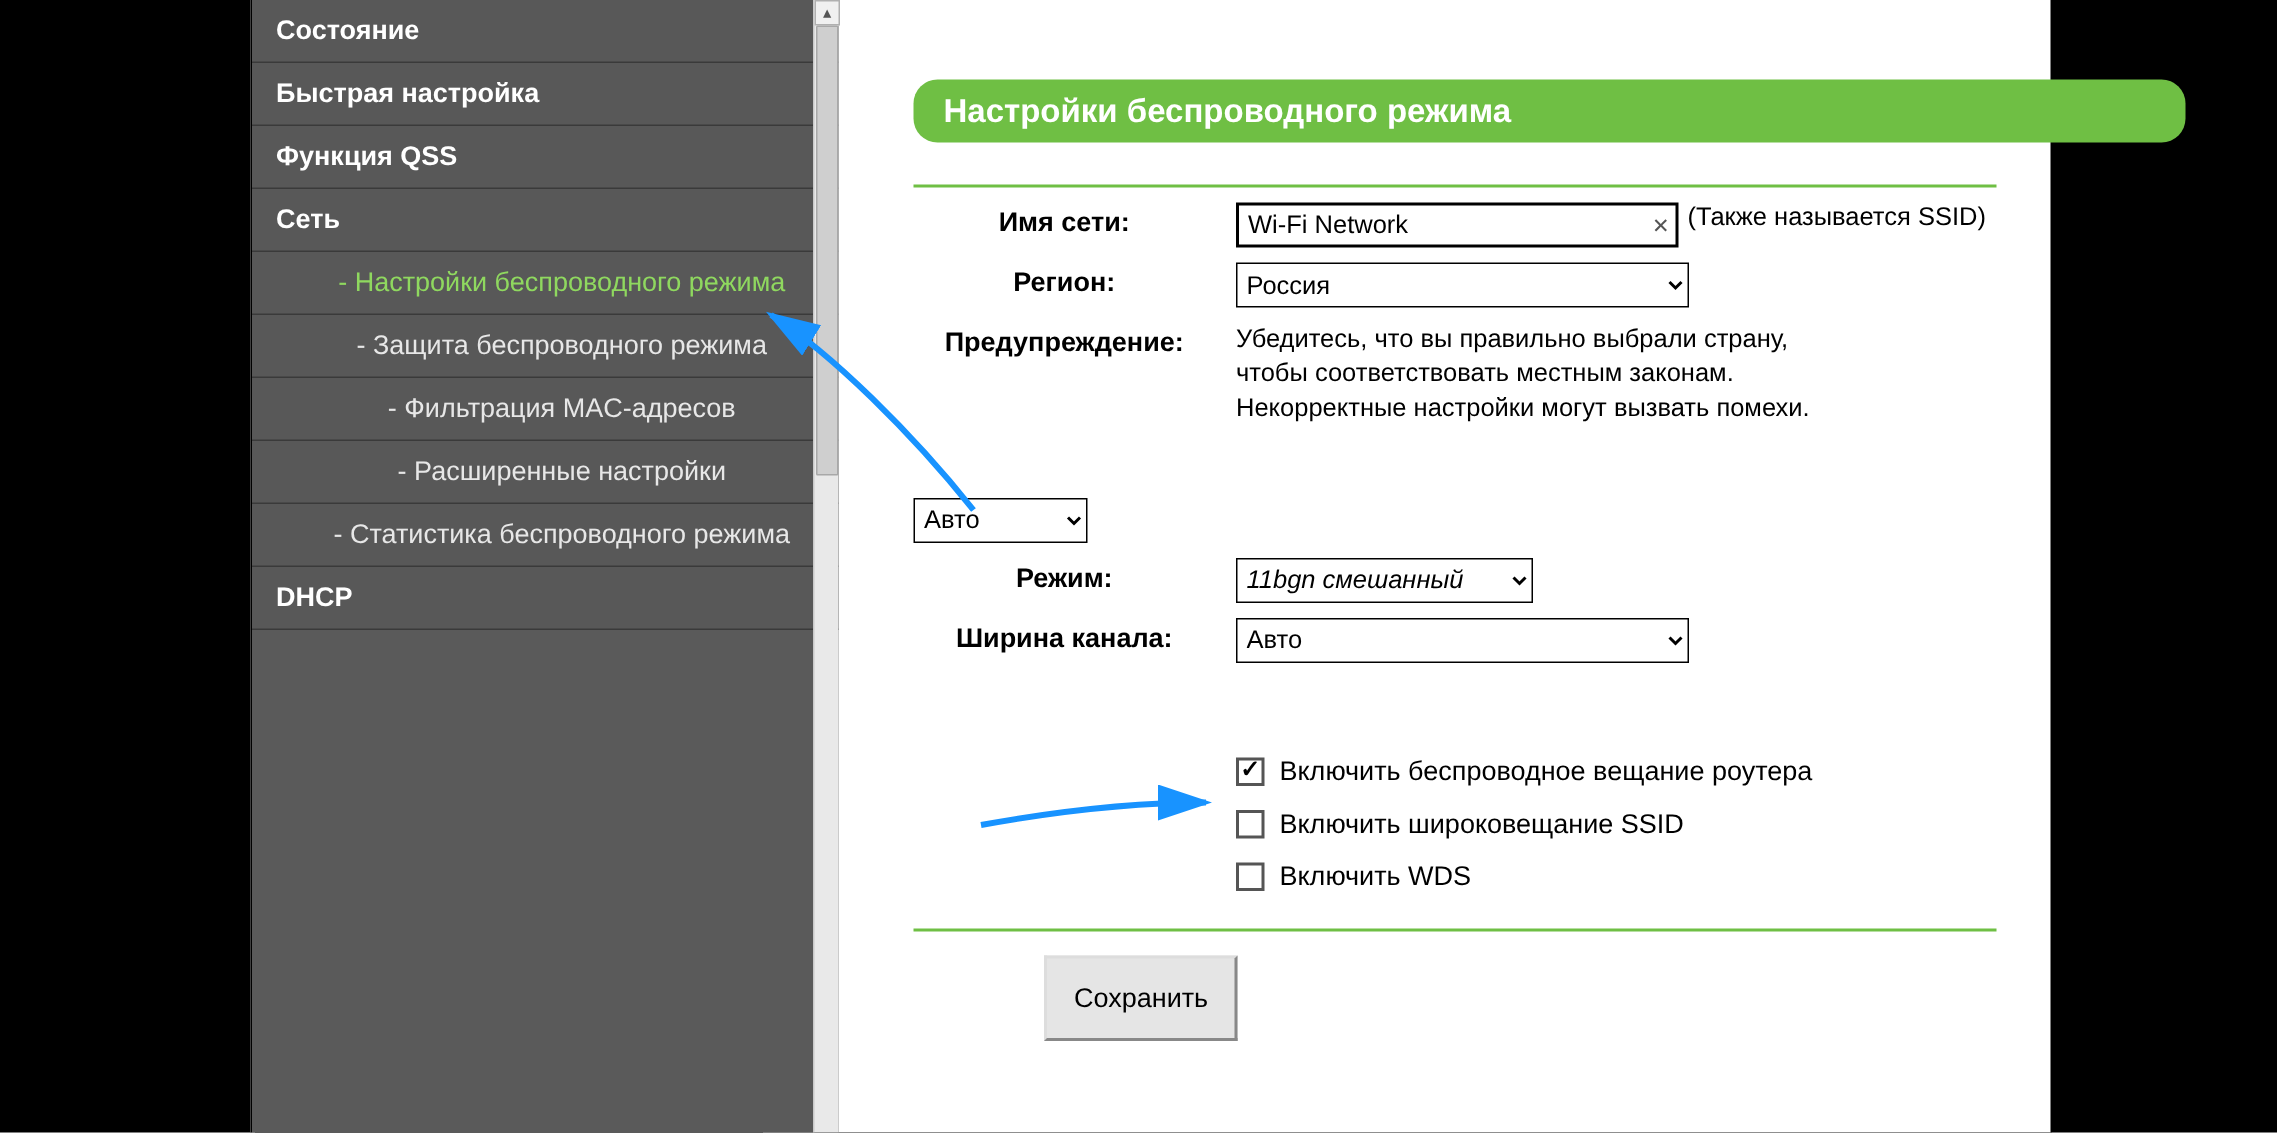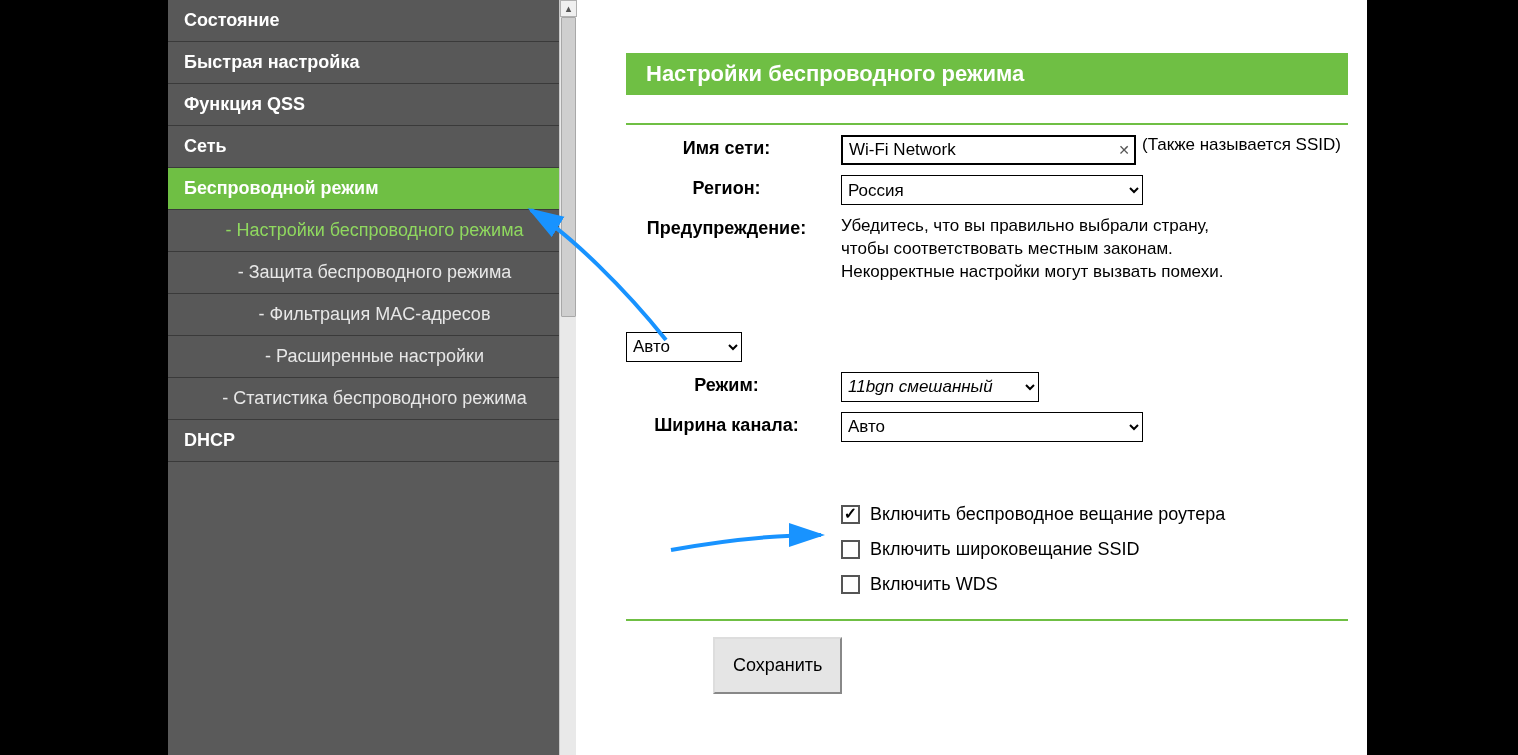--- a/index.html
+++ b/index.html
@@ -94,21 +94,22 @@
     padding: 0 0 0 50px;
     position: relative;
   }
   .title-bar {
     margin-top: 53px;
     background: #6fbf44;
     color: #fff;
     font-size: 22px;
     font-weight: bold;
     padding: 8px 0 8px 20px;
-    width: 722px;
+    width: 848px;
+    border-radius: 16px;
   }
   .hr-green {
     width: 722px;
     height: 2px;
     background: #6fbf44;
     margin: 28px 0 10px 0;
   }
   .form-row {
     display: flex;
     align-items: flex-start;
@@ -219,21 +220,20 @@
 <body>
 
 <div class="frame">
 
   <div class="sidebar-wrap">
     <div class="sidebar">
       <div class="side-item">Состояние</div>
       <div class="side-item">Быстрая настройка</div>
       <div class="side-item">Функция QSS</div>
       <div class="side-item">Сеть</div>
-      <div class="side-item active">Беспроводной режим</div>
       <div class="side-item side-sub sub-active">- Настройки беспроводного режима</div>
       <div class="side-item side-sub">- Защита беспроводного режима</div>
       <div class="side-item side-sub">- Фильтрация MAC-адресов</div>
       <div class="side-item side-sub">- Расширенные настройки</div>
       <div class="side-item side-sub">- Статистика беспроводного режима</div>
       <div class="side-item">DHCP</div>
     </div>
     <div class="scrollbar">
       <div class="scroll-btn">▴</div>
       <div class="scroll-thumb"></div>

